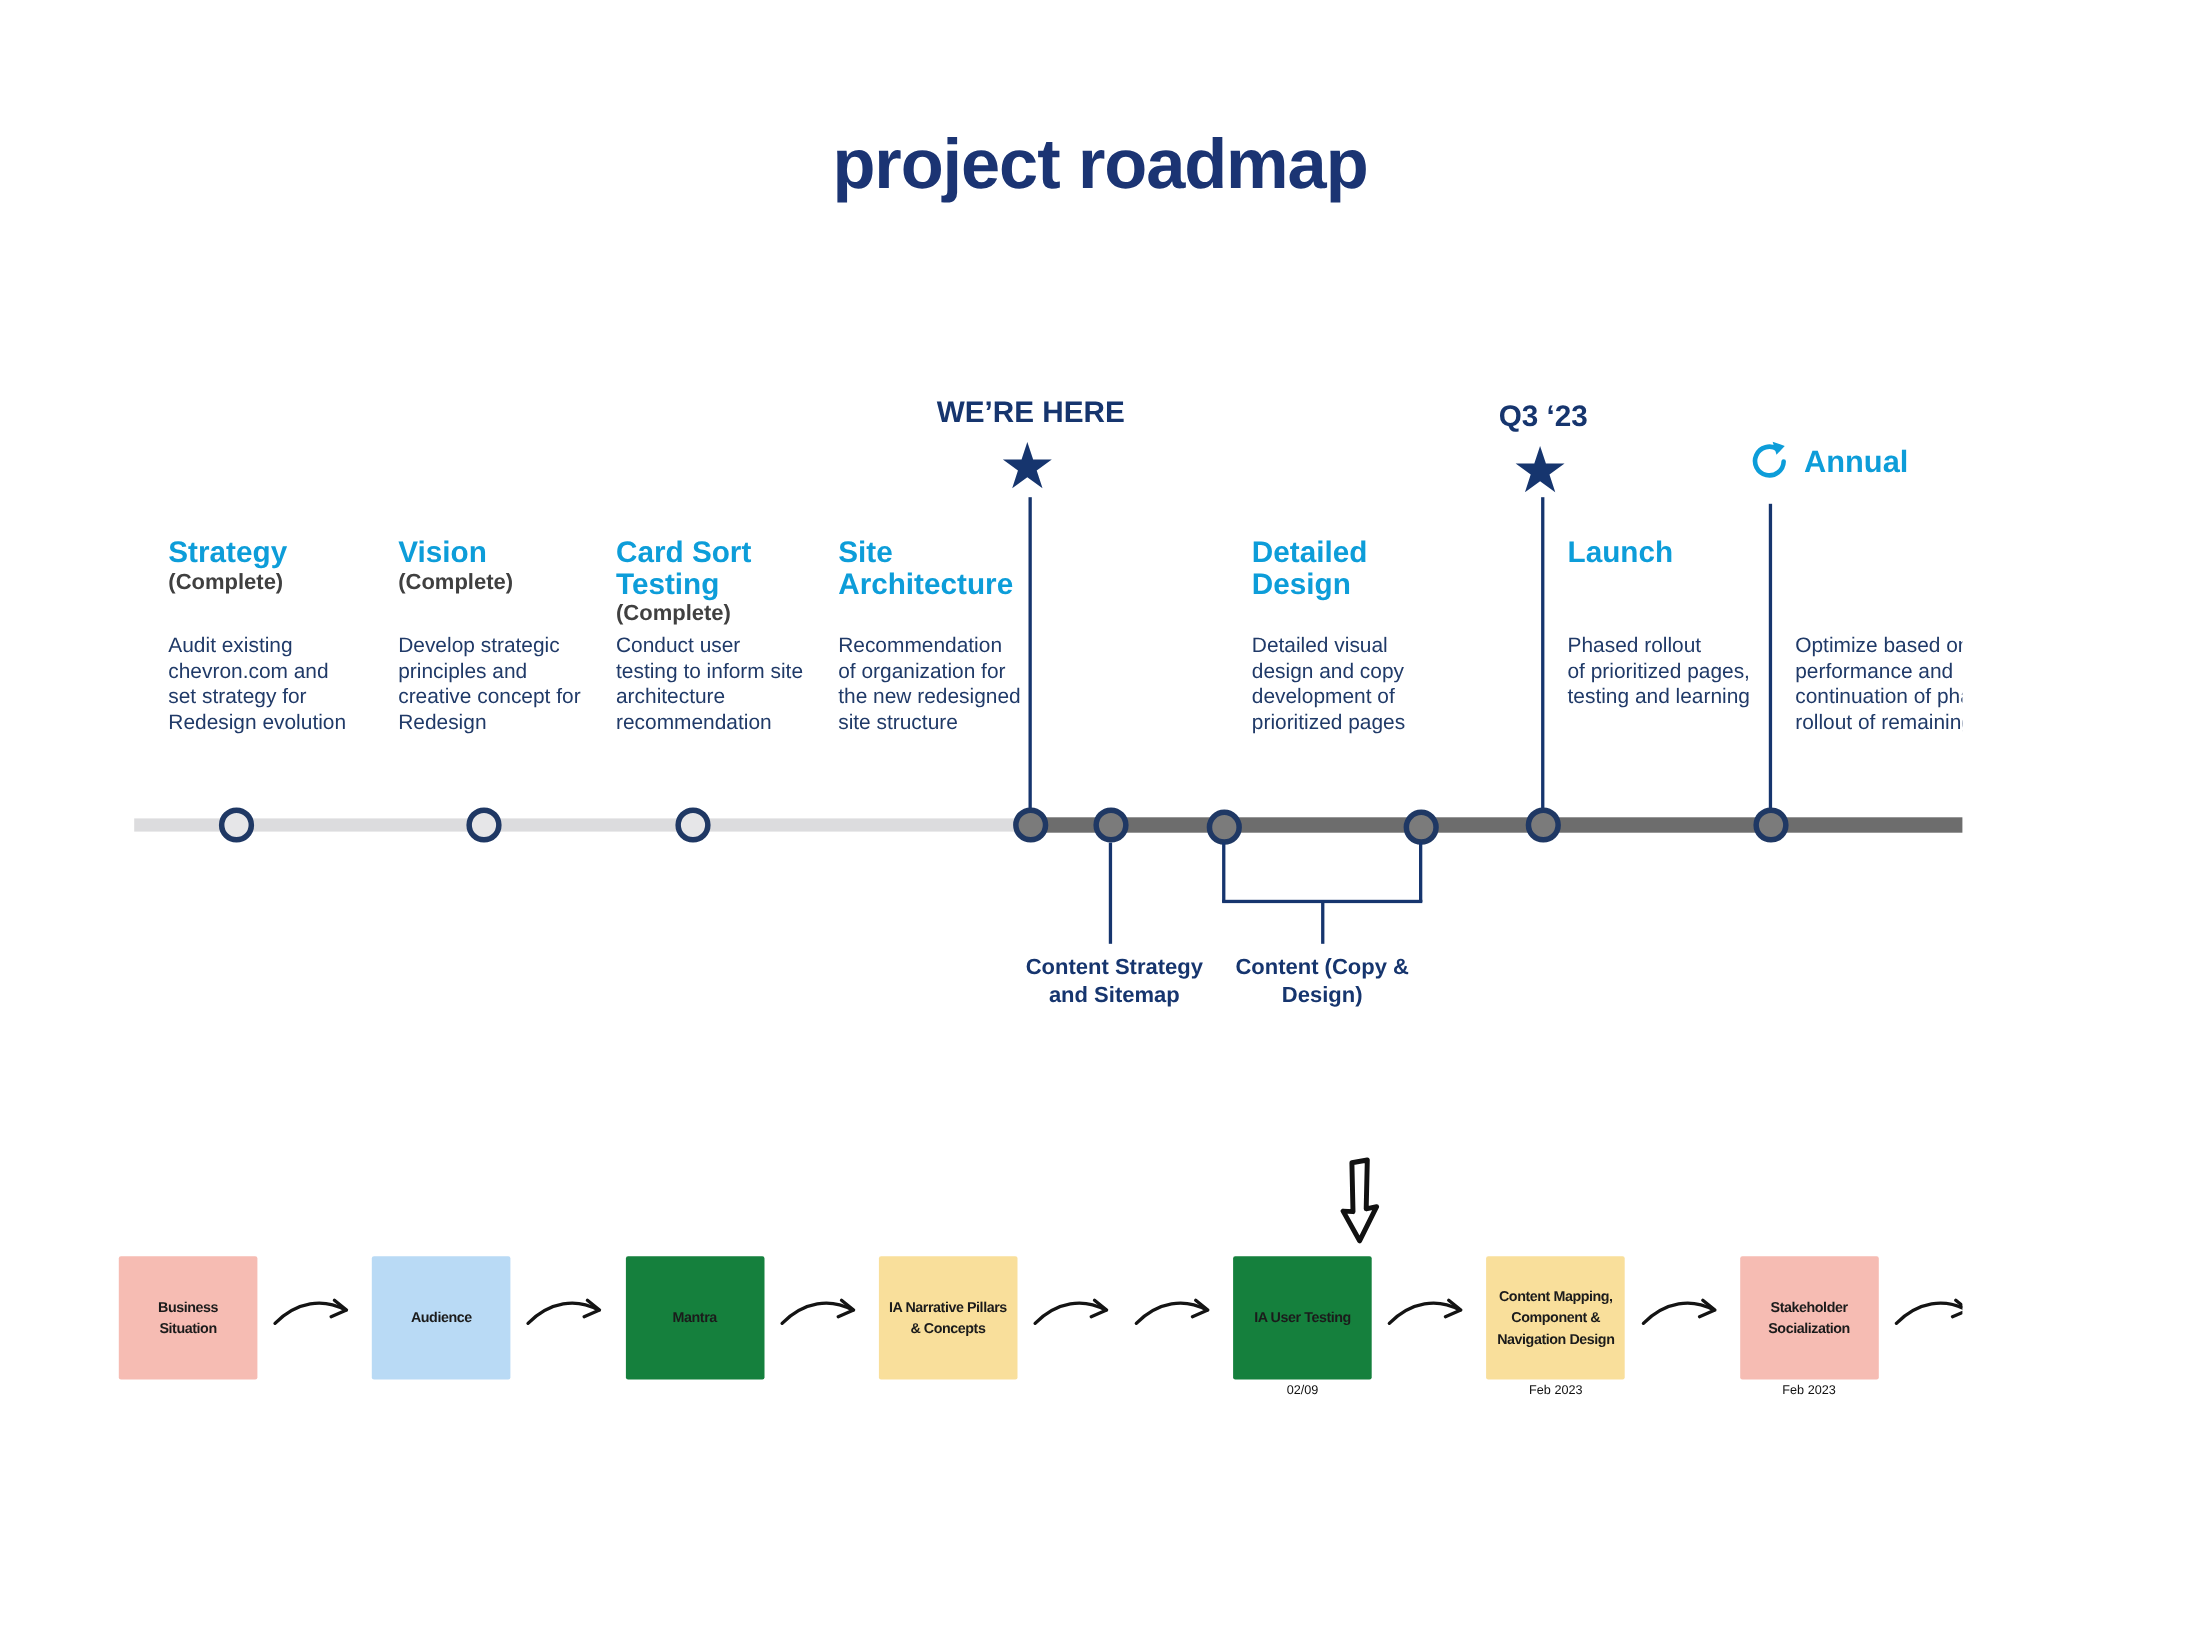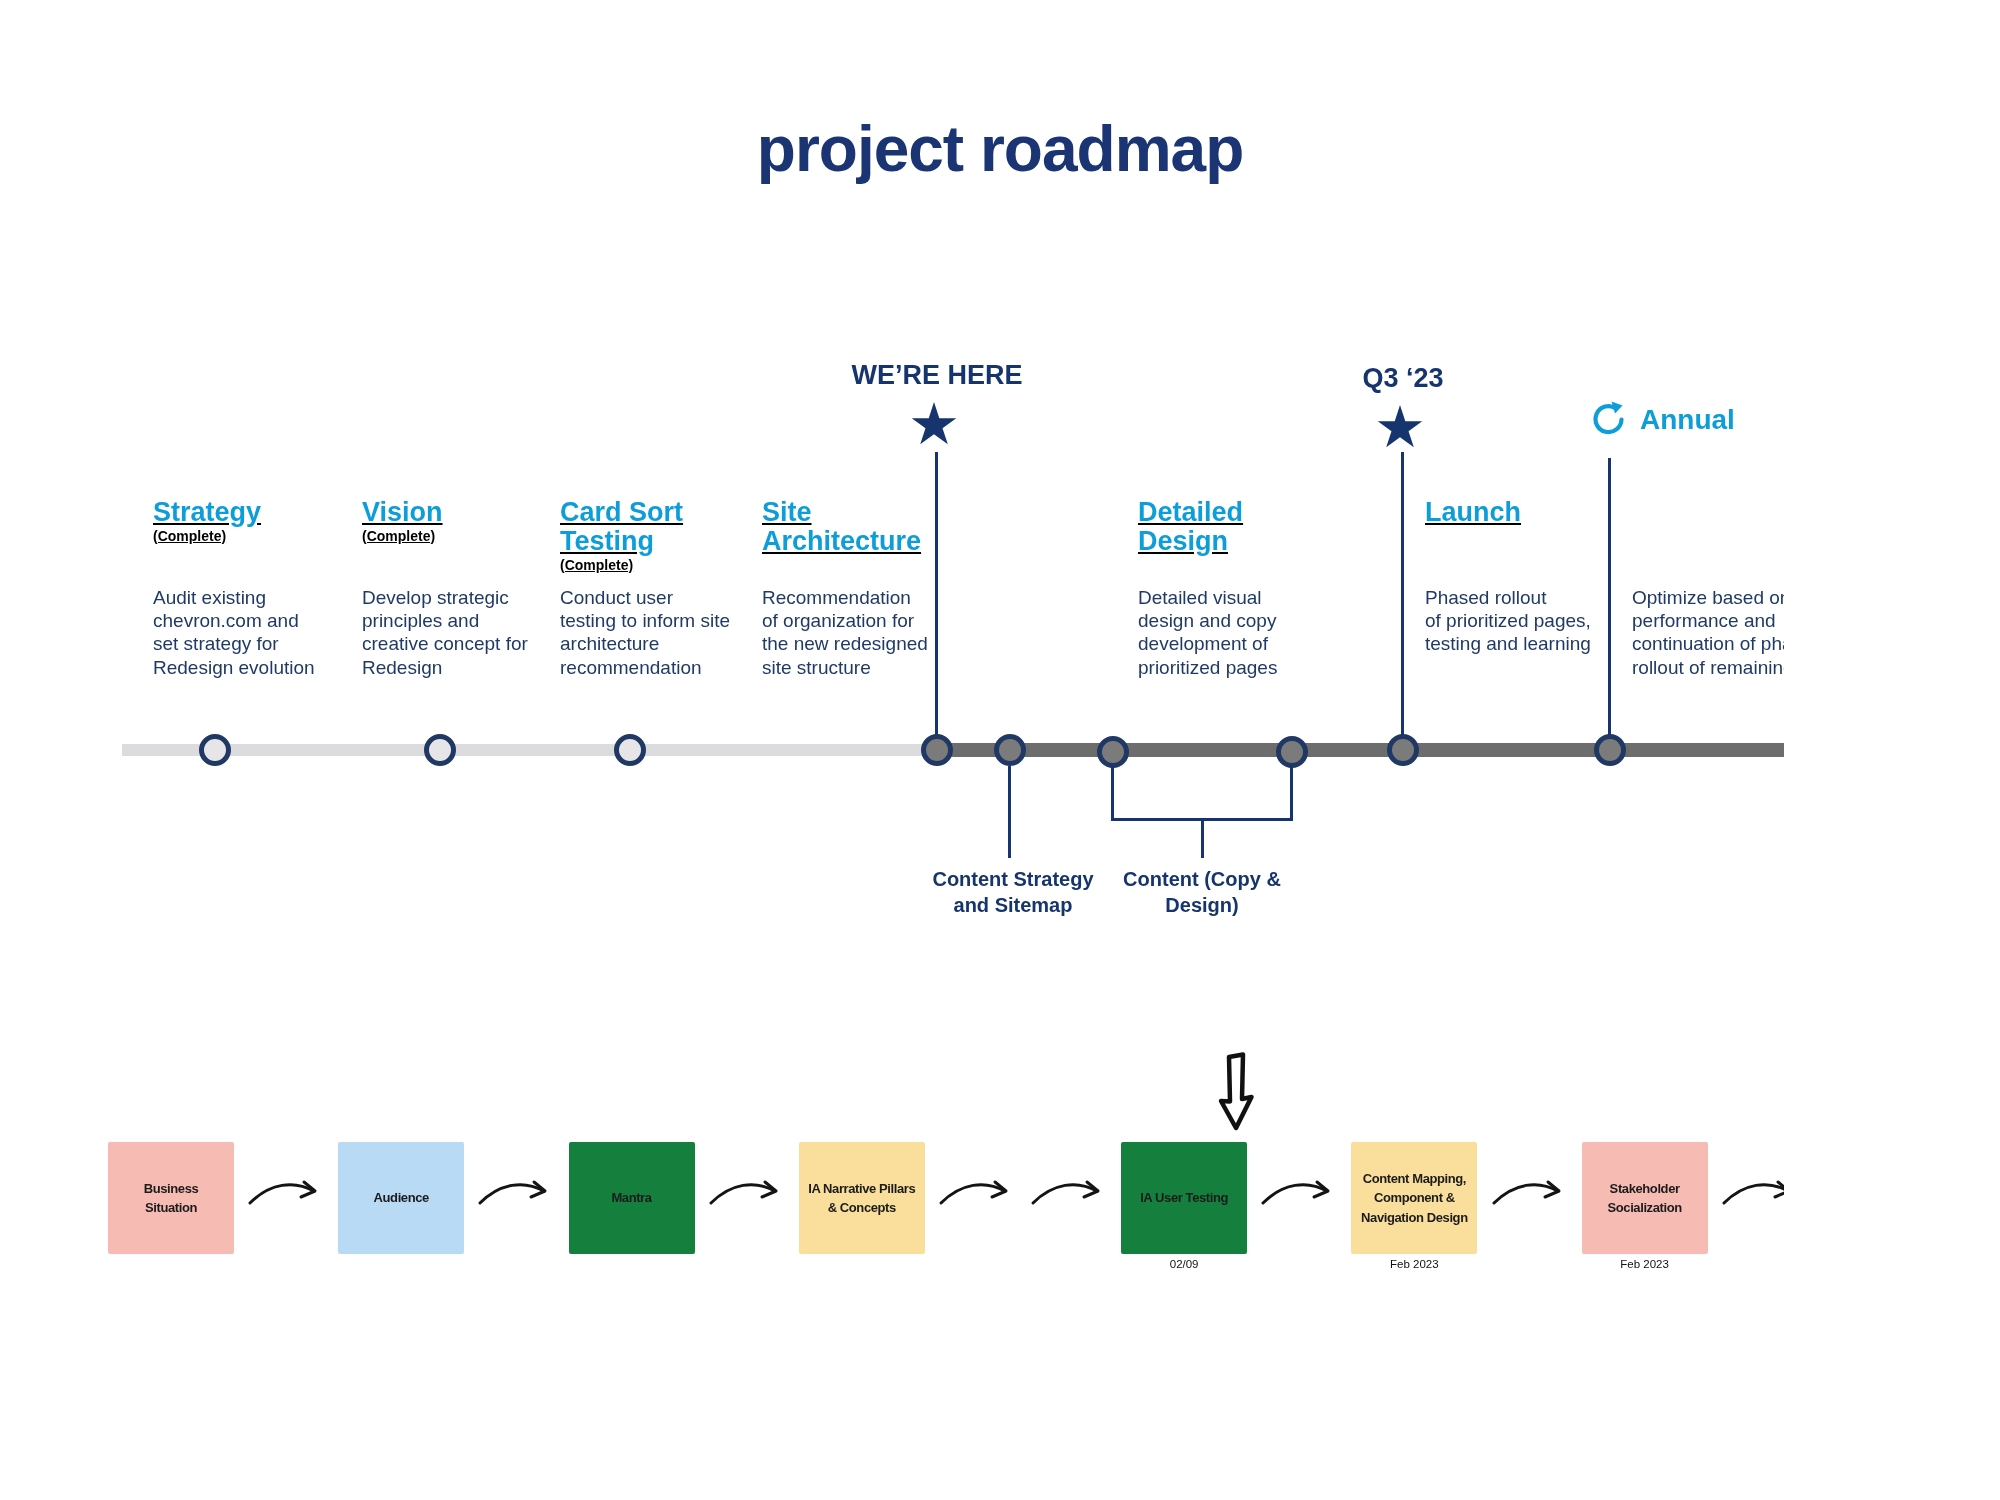--- a/index.html
+++ b/index.html
@@ -15,23 +15,23 @@
   }
   
   .marker-label{position:absolute;font-weight:bold;color:#16356E;font-size:27px;text-align:center;}
   .star{position:absolute;font-size:58px;line-height:1;color:#16356E;font-family:"DejaVu Sans",sans-serif;}
   .annual-wrap{position:absolute;left:1588px;top:400px;display:flex;align-items:center;gap:12px;}
   .annual-label{font-weight:bold;color:#0D9DD9;font-size:28px;}
   
   .vline{position:absolute;width:3px;background:#16356E;}
   .hline{position:absolute;height:3px;background:#16356E;}
   
-  .col{position:absolute;top:498px;height:160px;text-decoration:underline;}
+  .col{position:absolute;top:488px;height:160px;}
   .m-head{font-size:27px;line-height:1.07;font-weight:bold;color:#0D9DD9;}
-  .m-status{display:block;font-size:14px;font-weight:bold;color:#000000;margin-top:2px;}
+  .m-status{display:block;font-size:20px;font-weight:bold;color:#404040;margin-top:2px;}
   .m-body{position:absolute;top:88px;left:0;right:0;font-size:19px;line-height:1.22;color:#203A68;}
   
   .track-light{position:absolute;left:122px;top:744px;width:815px;height:12px;background:#DCDCDE;}
   .track-dark{position:absolute;left:937px;top:743px;width:903px;height:14px;background:#6D6D6D;}
   .track-arrowhead{position:absolute;left:1838px;top:731px;width:0;height:0;
     border-left:50px solid #6D6D6D;border-top:19px solid transparent;border-bottom:19px solid transparent;}
   .dot{position:absolute;width:22px;height:22px;border-radius:50%;border:5px solid #1F3864;}
   .dot-done{background:#E6E6E8;}
   .dot-active{background:#7B7B7B;}
   

